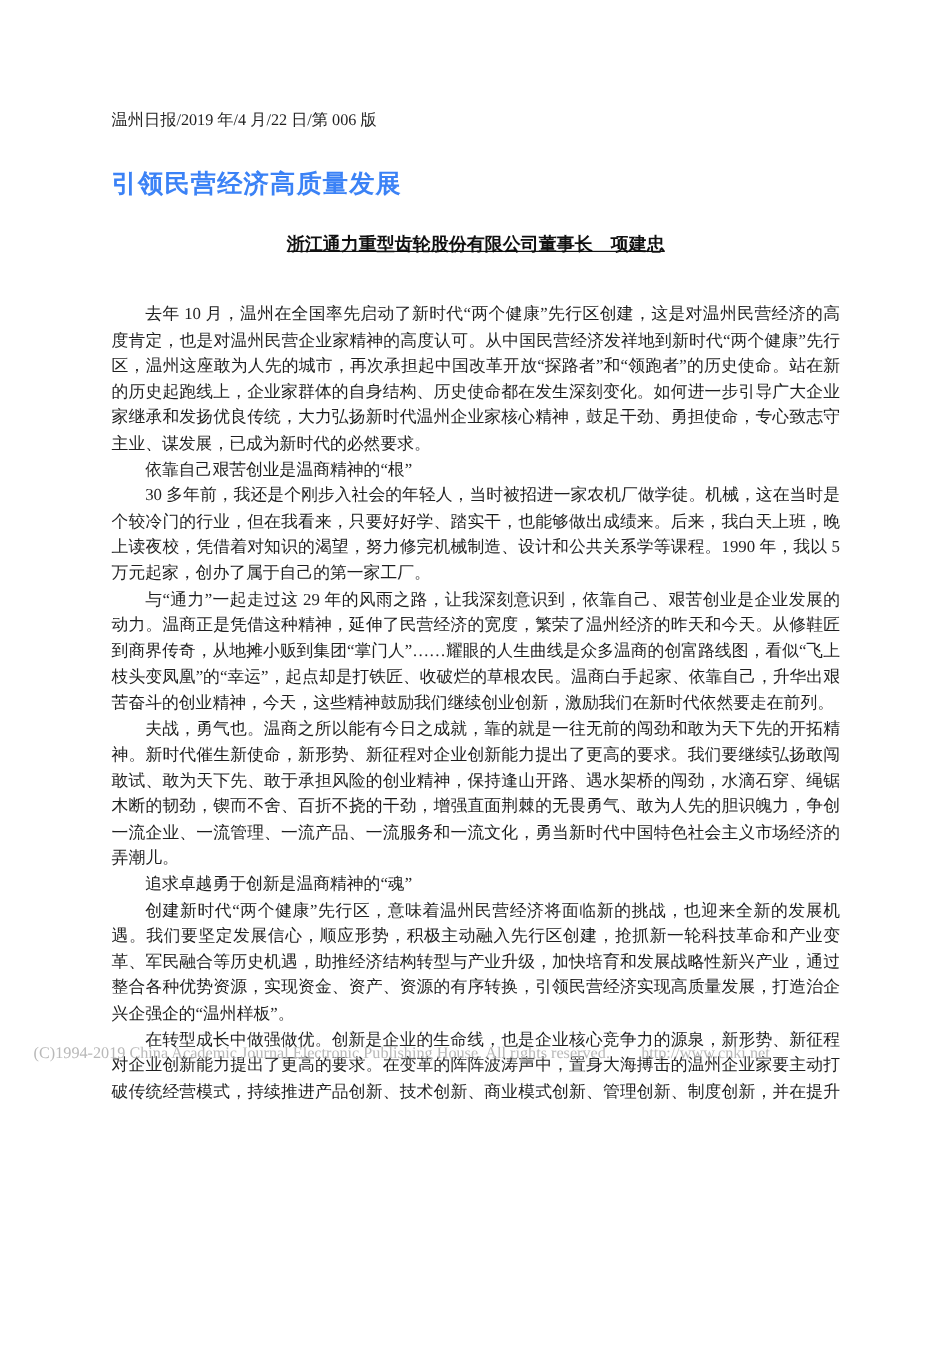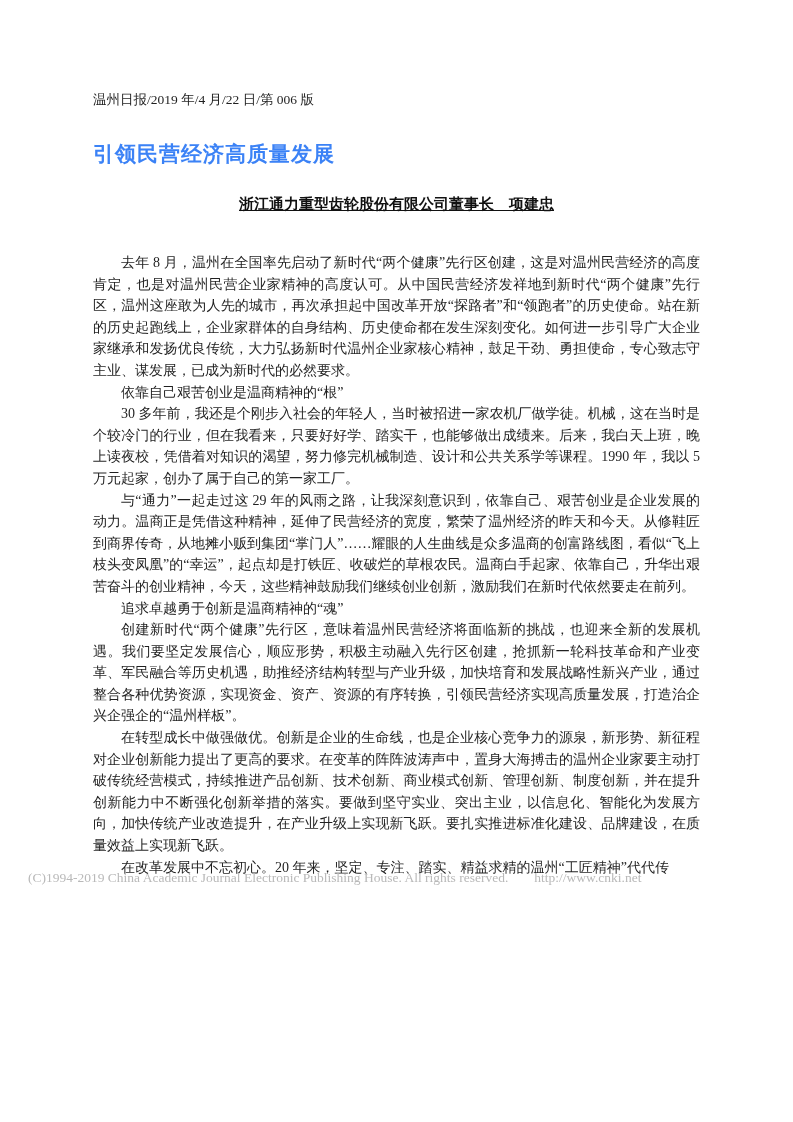--- a/index.html
+++ b/index.html
@@ -89,24 +89,25 @@
   <div class="content">
 
     <div class="source-line">温州日报/2019 年/4 月/22 日/第 006 版</div>
 
 
     <h1 class="title" style="margin-bottom:0;">引领民营经济高质量发展</h1>
 
     <div class="byline">浙江通力重型齿轮股份有限公司董事长　项建忠</div>
 
     <div class="article">
-        <p class="para body">去年 8 月，温州在全国率先启动了新时代“两个健康”先行区创建，这是对温州民营经济的高度肯定，也是对温州民营企业家精神的高度认可。从中国民营经济发祥地到新时代“两个健康”先行区，温州这座敢为人先的城市，再次承担起中国改革开放“探路者”和“领跑者”的历史使命。站在新的历史起跑线上，企业家群体的自身结构、历史使命都在发生深刻变化。如何进一步引导广大企业家继承和发扬优良传统，大力弘扬新时代温州企业家核心精神，鼓足干劲、勇担使命，专心致志守主业、谋发展，已成为新时代的必然要求。</p>
+        <p class="para body">去年 10 月，温州在全国率先启动了新时代“两个健康”先行区创建，这是对温州民营经济的高度肯定，也是对温州民营企业家精神的高度认可。从中国民营经济发祥地到新时代“两个健康”先行区，温州这座敢为人先的城市，再次承担起中国改革开放“探路者”和“领跑者”的历史使命。站在新的历史起跑线上，企业家群体的自身结构、历史使命都在发生深刻变化。如何进一步引导广大企业家继承和发扬优良传统，大力弘扬新时代温州企业家核心精神，鼓足干劲、勇担使命，专心致志守主业、谋发展，已成为新时代的必然要求。</p>
         <p class="para subhead">依靠自己艰苦创业是温商精神的“根”</p>
         <p class="para body">30 多年前，我还是个刚步入社会的年轻人，当时被招进一家农机厂做学徒。机械，这在当时是个较冷门的行业，但在我看来，只要好好学、踏实干，也能够做出成绩来。后来，我白天上班，晚上读夜校，凭借着对知识的渴望，努力修完机械制造、设计和公共关系学等课程。1990 年，我以 5 万元起家，创办了属于自己的第一家工厂。</p>
         <p class="para body">与“通力”一起走过这 29 年的风雨之路，让我深刻意识到，依靠自己、艰苦创业是企业发展的动力。温商正是凭借这种精神，延伸了民营经济的宽度，繁荣了温州经济的昨天和今天。从修鞋匠到商界传奇，从地摊小贩到集团“掌门人”……耀眼的人生曲线是众多温商的创富路线图，看似“飞上枝头变凤凰”的“幸运”，起点却是打铁匠、收破烂的草根农民。温商白手起家、依靠自己，升华出艰苦奋斗的创业精神，今天，这些精神鼓励我们继续创业创新，激励我们在新时代依然要走在前列。</p>
+        <p class="para body">夫战，勇气也。温商之所以能有今日之成就，靠的就是一往无前的闯劲和敢为天下先的开拓精神。新时代催生新使命，新形势、新征程对企业创新能力提出了更高的要求。我们要继续弘扬敢闯敢试、敢为天下先、敢于承担风险的创业精神，保持逢山开路、遇水架桥的闯劲，水滴石穿、绳锯木断的韧劲，锲而不舍、百折不挠的干劲，增强直面荆棘的无畏勇气、敢为人先的胆识魄力，争创一流企业、一流管理、一流产品、一流服务和一流文化，勇当新时代中国特色社会主义市场经济的弄潮儿。</p>
         <p class="para subhead">追求卓越勇于创新是温商精神的“魂”</p>
         <p class="para body">创建新时代“两个健康”先行区，意味着温州民营经济将面临新的挑战，也迎来全新的发展机遇。我们要坚定发展信心，顺应形势，积极主动融入先行区创建，抢抓新一轮科技革命和产业变革、军民融合等历史机遇，助推经济结构转型与产业升级，加快培育和发展战略性新兴产业，通过整合各种优势资源，实现资金、资产、资源的有序转换，引领民营经济实现高质量发展，打造治企兴企强企的“温州样板”。</p>
         <p class="para body">在转型成长中做强做优。创新是企业的生命线，也是企业核心竞争力的源泉，新形势、新征程对企业创新能力提出了更高的要求。在变革的阵阵波涛声中，置身大海搏击的温州企业家要主动打破传统经营模式，持续推进产品创新、技术创新、商业模式创新、管理创新、制度创新，并在提升创新能力中不断强化创新举措的落实。要做到坚守实业、突出主业，以信息化、智能化为发展方向，加快传统产业改造提升，在产业升级上实现新飞跃。要扎实推进标准化建设、品牌建设，在质量效益上实现新飞跃。</p>
         <p class="para body">在改革发展中不忘初心。20 年来，坚定、专注、踏实、精益求精的温州“工匠精神”代代传</p>
       </div>
 
   </div>
 
   <div class="page-footer">
     <hr class="footer-rule">

